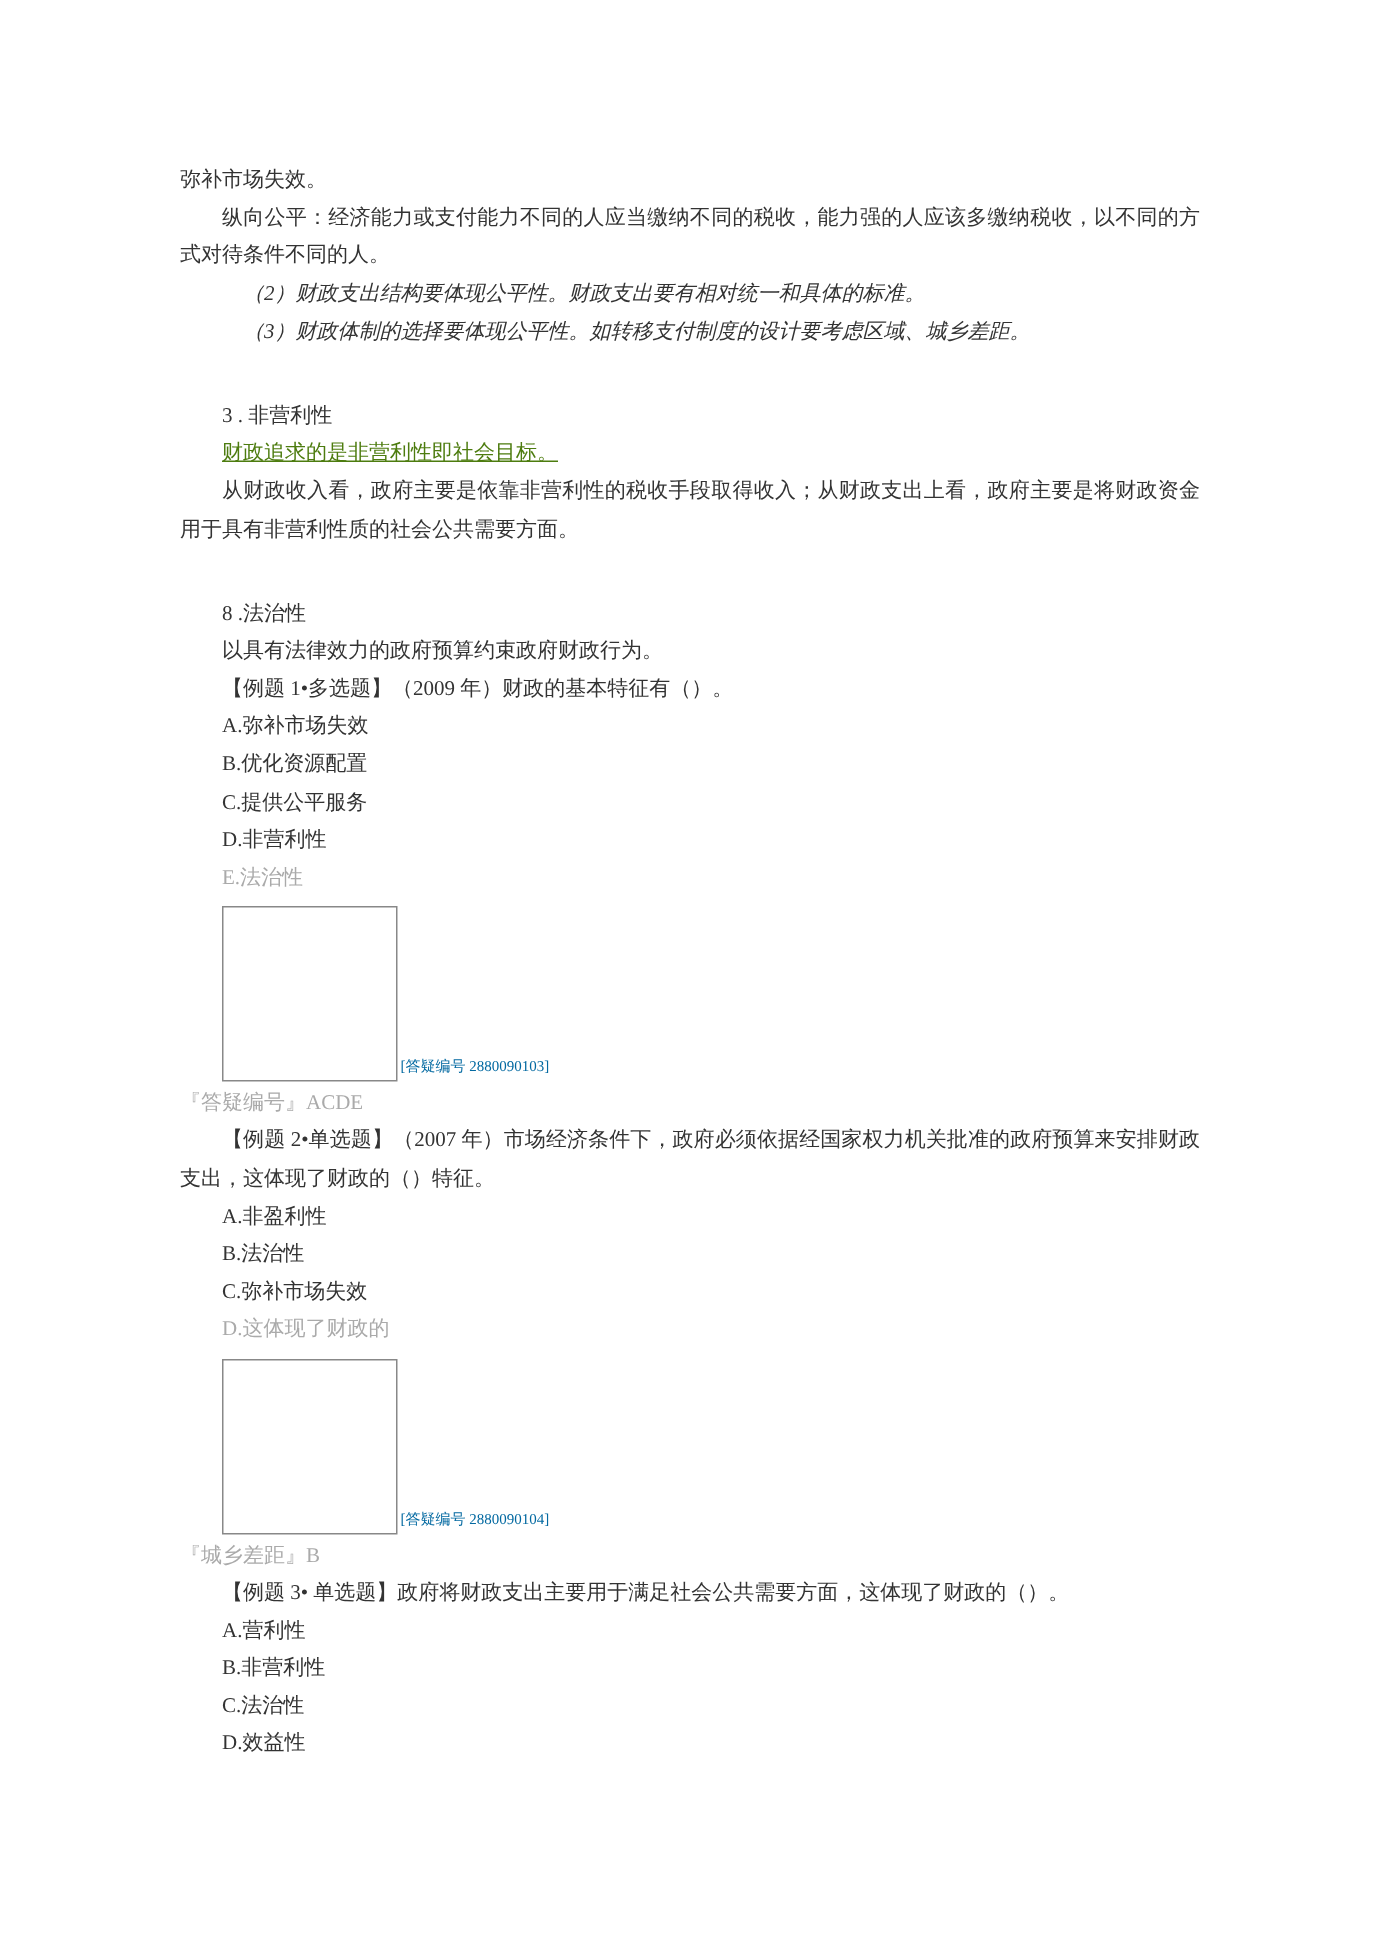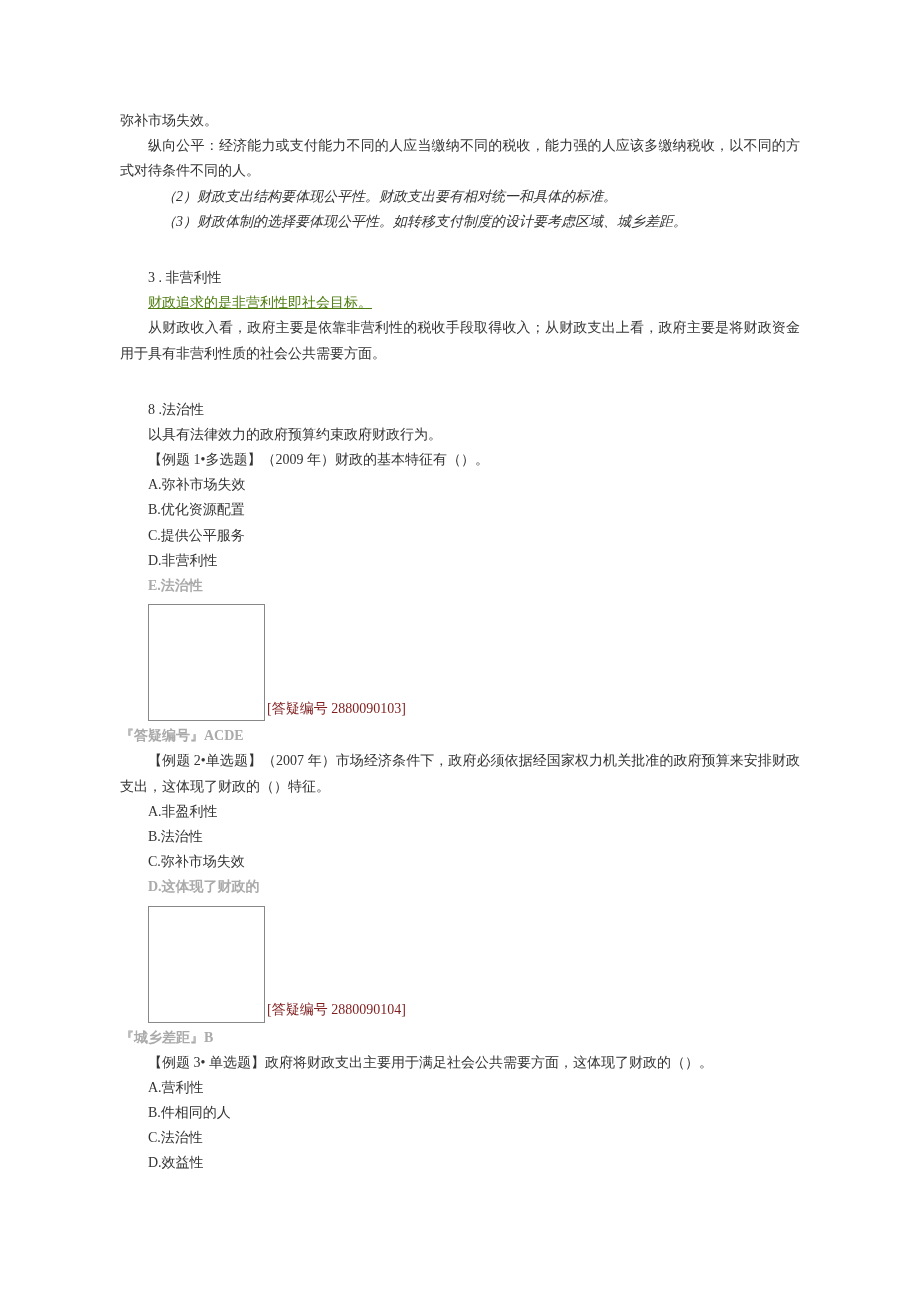--- a/index.html
+++ b/index.html
@@ -21,21 +21,21 @@
     }
     .indent-2 {
       text-indent: 3em;
       font-style: italic;
     }
     .red-underline {
       color: #4d7c0f;
       text-decoration: underline;
     }
     .bold {
-      font-weight: bold;
+      font-weight: normal;
     }
     .gray {
       color: #aaa;
     }
     .option {
       text-indent: 2em;
     }
     .image-box {
       width: 115px;
       height: 115px;
@@ -43,22 +43,22 @@
       display: inline-block;
       vertical-align: bottom;
       margin-left: 2em;
     }
     .editor-line {
       display: flex;
       align-items: flex-end;
       margin: 6px 0 2px 0;
     }
     .editor-text {
-      color: #7f1d1d;
-      font-size: 14px;
+      color: #0369a1;
+      font-size: 10px;
       margin-left: 2px;
     }
     .answer-line {
       margin-left: 0;
       font-family: "SimSun", "宋体", serif;
     }
     .spaced-num {
       letter-spacing: 0;
       margin-top: 31px;
     }
@@ -96,15 +96,15 @@
 <p class="option bold gray">D.这体现了财政的</p>
 
 <div class="editor-line">
   <span class="image-box"></span>
   <span class="editor-text">[答疑编号 2880090104]</span>
 </div>
 <p class="answer-line gray bold">『城乡差距』B</p>
 
 <p class="indent-1">【例题 3• 单选题】政府将财政支出主要用于满足社会公共需要方面，这体现了财政的（）。</p>
 <p class="option">A.营利性</p>
-<p class="option">B.件相同的人</p>
+<p class="option">B.非营利性</p>
 <p class="option">C.法治性</p>
 <p class="option">D.效益性</p>
 
 </body></html>

